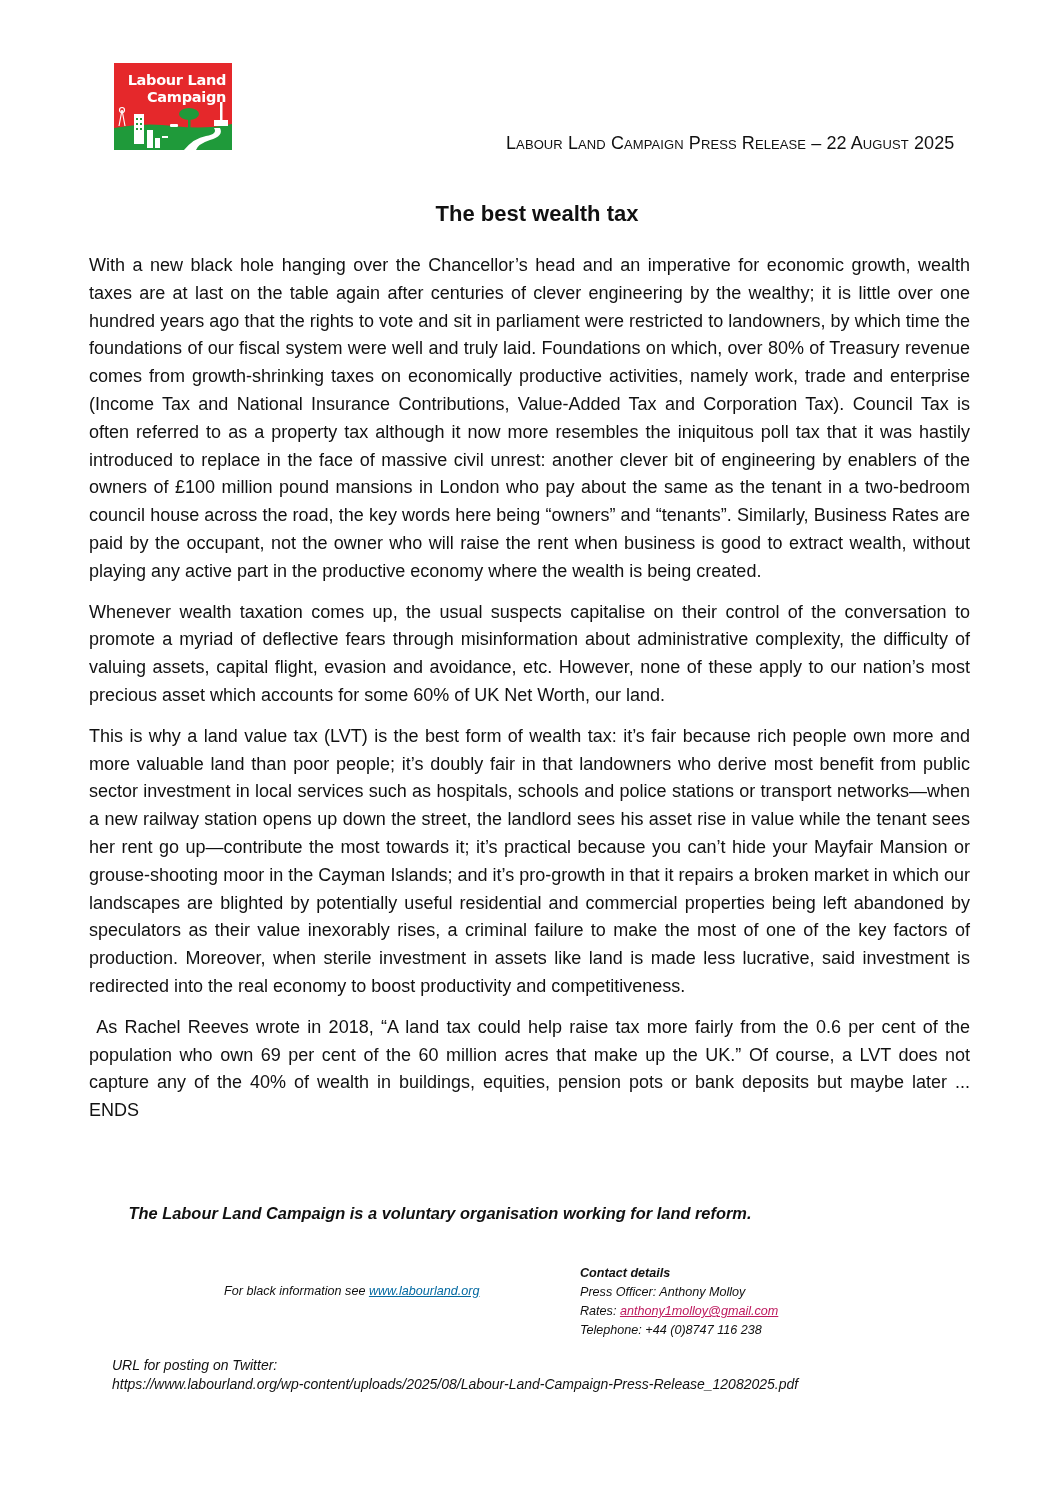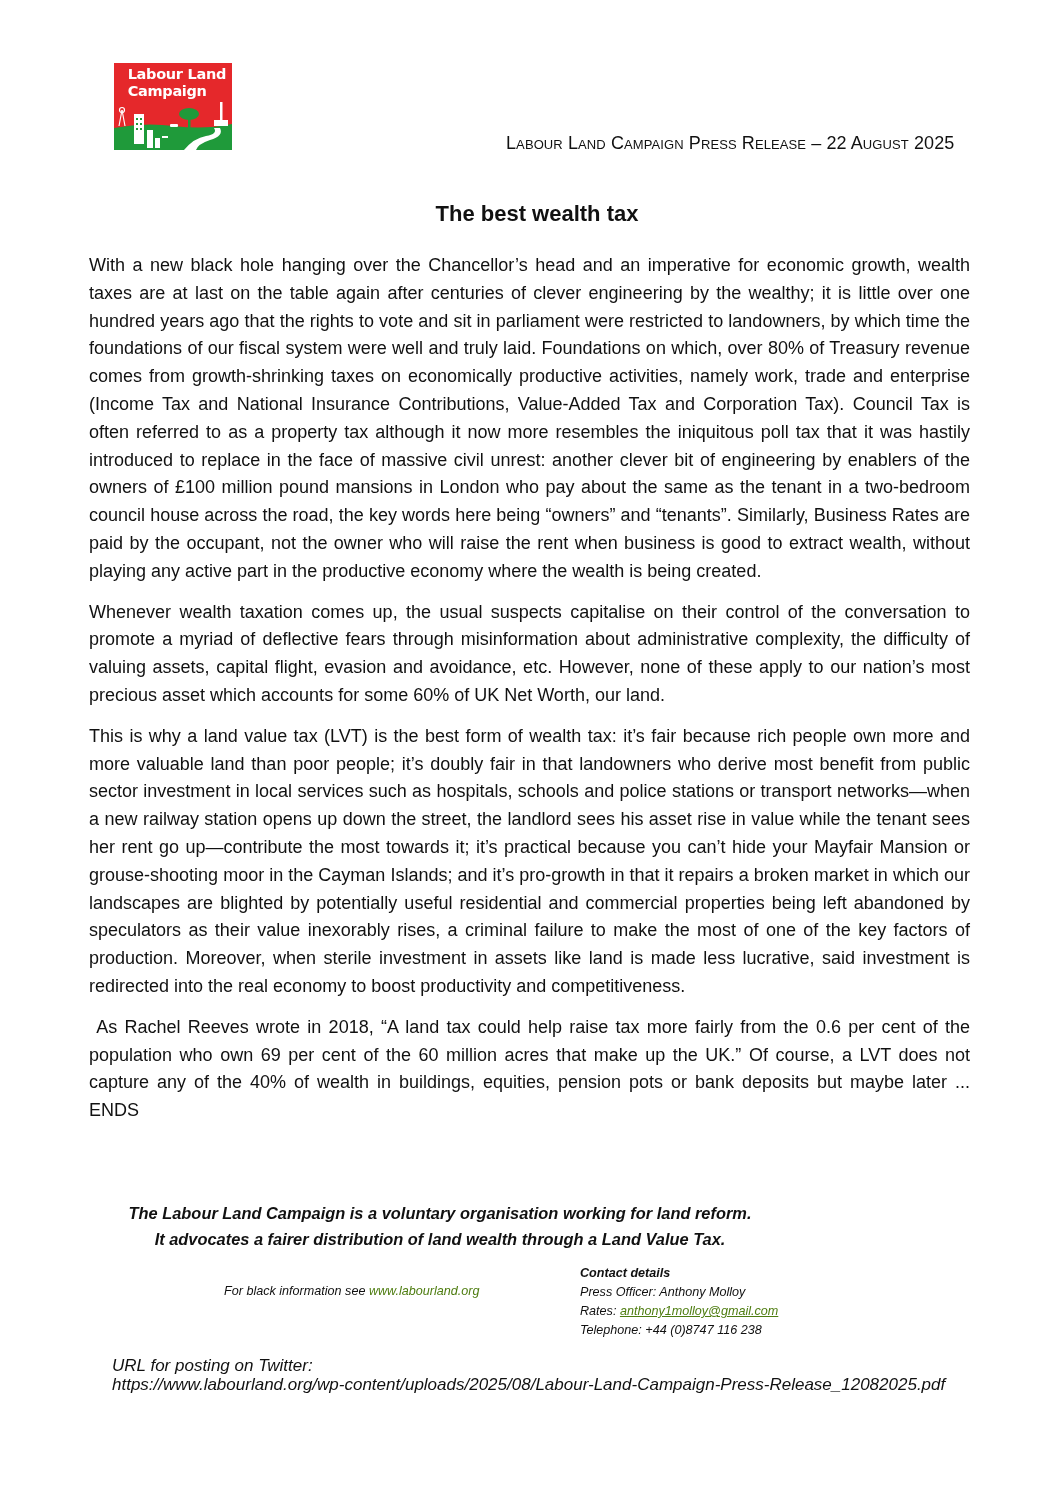--- a/index.html
+++ b/index.html
@@ -16,26 +16,26 @@
       left: 114px;
       top: 63px;
       width: 118px;
       height: 87px;
       background: #e5282b;
       overflow: hidden;
     }
     .logo-text {
       position: absolute;
       right: 6px;
-      top: 3px;
+      top: 9px;
       color: #ffffff;
       font-weight: bold;
       font-size: 14.5px;
       line-height: 17px;
-      text-align: left;
+      text-align: right;
       font-family: "DejaVu Sans", sans-serif;
       letter-spacing: -0.3px;
     }
     .logo-scene { position: absolute; left: 0; bottom: 0; width: 118px; height: 52px; }
 
     .header-line {
       position: absolute;
       left: 506px;
       top: 133px;
       font-size: 18px;
@@ -73,37 +73,37 @@
       font-size: 16.4px;
       line-height: 26px;
     }
     .more-info {
       position: absolute;
       left: 224px;
       top: 1284px;
       font-style: italic;
       font-size: 12.6px;
     }
-    .more-info a { color: #4d7c0f; }
+    .more-info a { color: #0369a1; text-decoration: underline; }
     .contact {
       position: absolute;
       left: 580px;
       top: 1264px;
       font-style: italic;
       font-size: 12.6px;
       line-height: 19px;
     }
     .contact .contact-heading { font-weight: bold; }
-    .contact a { color: #4d7c0f; text-decoration: underline; }
+    .contact a { color: #be185d; text-decoration: underline; }
     .twitter {
       position: absolute;
       left: 112px;
       top: 1356px;
       font-style: italic;
-      font-size: 17px;
+      font-size: 14px;
       line-height: 19px;
     }
   </style>
 </head>
 <body>
 
 <div class="logo">
   <div class="logo-text">
     <div>Labour Land</div>
     <div>Campaign</div>
@@ -148,21 +148,20 @@
 
 <div class="body-text">
   <p>With a new black hole hanging over the Chancellor’s head and an imperative for economic growth, wealth taxes are at last on the table again after centuries of clever engineering by the wealthy; it is little over one hundred years ago that the rights to vote and sit in parliament were restricted to landowners, by which time the foundations of our fiscal system were well and truly laid. Foundations on which, over 80% of Treasury revenue comes from growth-shrinking taxes on economically productive activities, namely work, trade and enterprise (Income Tax and National Insurance Contributions, Value-Added Tax and Corporation Tax). Council Tax is often referred to as a property tax although it now more resembles the iniquitous poll tax that it was hastily introduced to replace in the face of massive civil unrest: another clever bit of engineering by enablers of the owners of £100 million pound mansions in London who pay about the same as the tenant in a two-bedroom council house across the road, the key words here being “owners” and “tenants”. Similarly, Business Rates are paid by the occupant, not the owner who will raise the rent when business is good to extract wealth, without playing any active part in the productive economy where the wealth is being created.</p>
   <p>Whenever wealth taxation comes up, the usual suspects capitalise on their control of the conversation to promote a myriad of deflective fears through misinformation about administrative complexity, the difficulty of valuing assets, capital flight, evasion and avoidance, etc. However, none of these apply to our nation’s most precious asset which accounts for some 60% of UK Net Worth, our land.</p>
   <p>This is why a land value tax (LVT) is the best form of wealth tax: it’s fair because rich people own more and more valuable land than poor people; it’s doubly fair in that landowners who derive most benefit from public sector investment in local services such as hospitals, schools and police stations or transport networks—when a new railway station opens up down the street, the landlord sees his asset rise in value while the tenant sees her rent go up—contribute the most towards it; it’s practical because you can’t hide your Mayfair Mansion or grouse-shooting moor in the Cayman Islands; and it’s pro-growth in that it repairs a broken market in which our landscapes are blighted by potentially useful residential and commercial properties being left abandoned by speculators as their value inexorably rises, a criminal failure to make the most of one of the key factors of production. Moreover, when sterile investment in assets like land is made less lucrative, said investment is redirected into the real economy to boost productivity and competitiveness.</p>
   <p style="white-space: pre-wrap;"> As Rachel Reeves wrote in 2018, “A land tax could help raise tax more fairly from the 0.6 per cent of the population who own 69 per cent of the 60 million acres that make up the UK.” Of course, a LVT does not capture any of the 40% of wealth in buildings, equities, pension pots or bank deposits but maybe later ... ENDS</p>
 </div>
 
 <div class="boiler">
   <div>The Labour Land Campaign is a voluntary organisation working for land reform.</div>
-  <div>It advocates a fairer distribution of land wealth through a Land Value Tax.</div>
 </div>
 
 <div class="more-info">
   <span style="white-space: pre;">For black information see </span><a>www.labourland.org</a>
 </div>
 
 <div class="contact">
   <div class="contact-heading">Contact details</div>
   <div>Press Officer: Anthony Molloy</div>
   <div>

